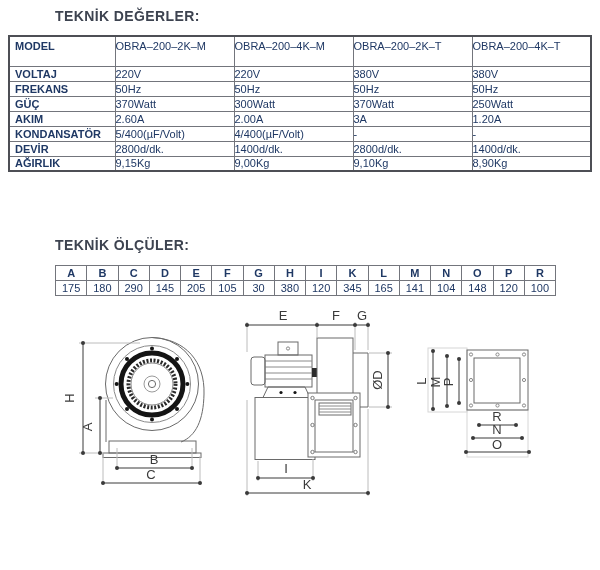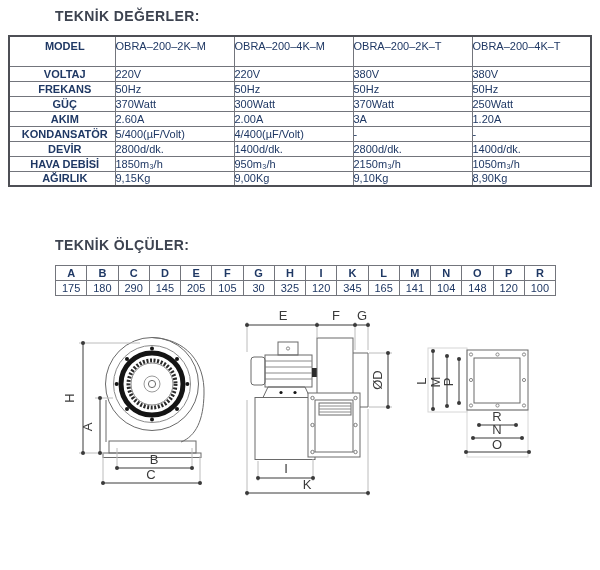--- a/index.html
+++ b/index.html
@@ -5,21 +5,21 @@
   html,body{margin:0;padding:0;background:#fff;}
   body{font-family:"Liberation Sans",sans-serif;}
   .page{position:relative;width:600px;height:536px;background:#fff;overflow:hidden;}
   .sec-title{position:absolute;left:55px;font-size:14px;font-weight:700;letter-spacing:.4px;color:#3d4350;}
   #title1{top:8px;}
   #title2{top:237px;}
   table{border-collapse:collapse;table-layout:fixed;}
   
   .spec{position:absolute;left:8px;top:35px;width:584px;border:2px solid #4d4f55;}
   .spec th,.spec td{border:1px solid #73757c;font-size:11px;color:#1f3864;padding:0;overflow:hidden;white-space:nowrap;}
-  .spec th{text-align:center;padding-left:5px;font-weight:700;}
+  .spec th{text-align:left;padding-left:5px;font-weight:700;}
   .spec td{font-weight:400;}
   .spec tr{height:15px;}
   .spec tr.model-row{height:30px;}
   .spec tr.model-row th,.spec tr.model-row td{vertical-align:top;padding-top:3px;}
   
   .dims{position:absolute;left:55px;top:265px;width:501px;border:1px solid #4d4f55;}
   .dims th,.dims td{border:1px solid #73757c;font-size:11px;color:#1f3864;text-align:center;padding:0;white-space:nowrap;}
   .dims tr{height:15px;}
   .dims th{font-weight:700;}
   .drawings{position:absolute;left:0;top:305px;}
@@ -85,27 +85,20 @@
           <td>4/400(µF/Volt)</td>
           <td>-</td>
           <td>-</td>
         </tr>
         <tr>
           <th>DEVİR</th>
           <td>2800d/dk.</td>
           <td>1400d/dk.</td>
           <td>2800d/dk.</td>
           <td>1400d/dk.</td>
-        </tr>
-        <tr>
-          <th>HAVA DEBİSİ</th>
-          <td>1850m₃/h</td>
-          <td>950m₃/h</td>
-          <td>2150m₃/h</td>
-          <td>1050m₃/h</td>
         </tr>
         <tr>
           <th>AĞIRLIK</th>
           <td>9,15Kg</td>
           <td>9,00Kg</td>
           <td>9,10Kg</td>
           <td>8,90Kg</td>
         </tr>
       </tbody>
   </table>
@@ -135,21 +128,21 @@
       </thead>
     <tbody>
         <tr id="dims-vals">
           <td>175</td>
           <td>180</td>
           <td>290</td>
           <td>145</td>
           <td>205</td>
           <td>105</td>
           <td>30</td>
-          <td>325</td>
+          <td>380</td>
           <td>120</td>
           <td>345</td>
           <td>165</td>
           <td>141</td>
           <td>104</td>
           <td>148</td>
           <td>120</td>
           <td>100</td>
         </tr>
       </tbody>

